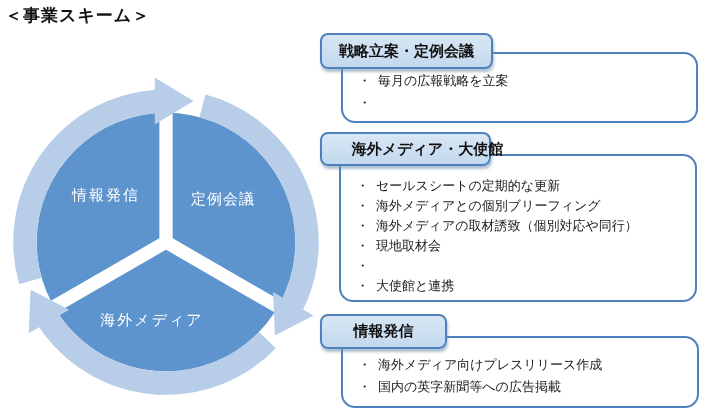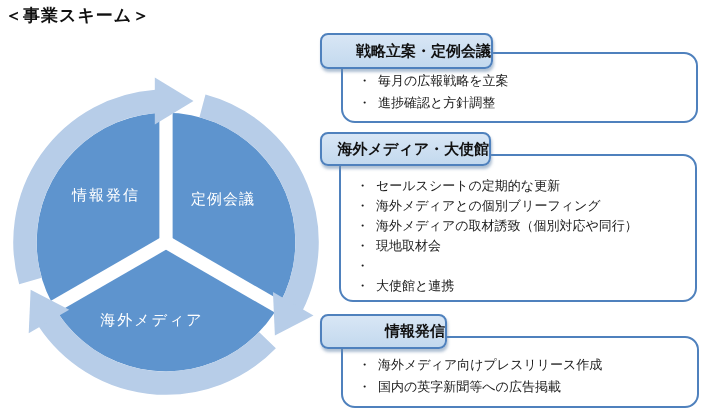--- a/index.html
+++ b/index.html
@@ -37,21 +37,21 @@
     border:2px solid #4f81bd;
     border-radius:14px;
     box-sizing:border-box;
   }
   .box-header{
     position:absolute;
     background:linear-gradient(#d8e6f5,#c3d9ee);
     border:2px solid #4f81bd;
     border-radius:8px;
     box-sizing:border-box;
-    display:flex;align-items:center;justify-content:flex-end;
+    display:flex;align-items:center;justify-content:center;
     font-size:15px;font-weight:bold;color:#111;
     box-shadow:1px 3px 3px rgba(110,140,175,0.55);
     white-space:nowrap;
     z-index:2;
   }
   .items{position:absolute;z-index:1;}
   .item{display:flex;align-items:flex-start;font-size:13px;color:#1a1a1a;white-space:nowrap;}
   .blt{margin-right:7px;}
   .hdr1{left:320px;top:33px;width:173px;height:36px;}
   .bdy1{left:341px;top:52px;width:357px;height:71px;}
@@ -109,21 +109,20 @@
   <div class="box-header hdr1">
     <span>戦略立案・定例会議</span>
   </div>
   <div class="items itm1">
     <div class="item">
       <span class="blt">・</span>
       <span>毎月の広報戦略を立案</span>
     </div>
     <div class="item">
       <span class="blt">・</span>
-      <span>進捗確認と方針調整</span>
     </div>
   </div>
 
   <div class="box-body bdy2"></div>
   <div class="box-header hdr2">
     <span>海外メディア・大使館</span>
   </div>
   <div class="items itm2">
     <div class="item">
       <span class="blt">・</span>

